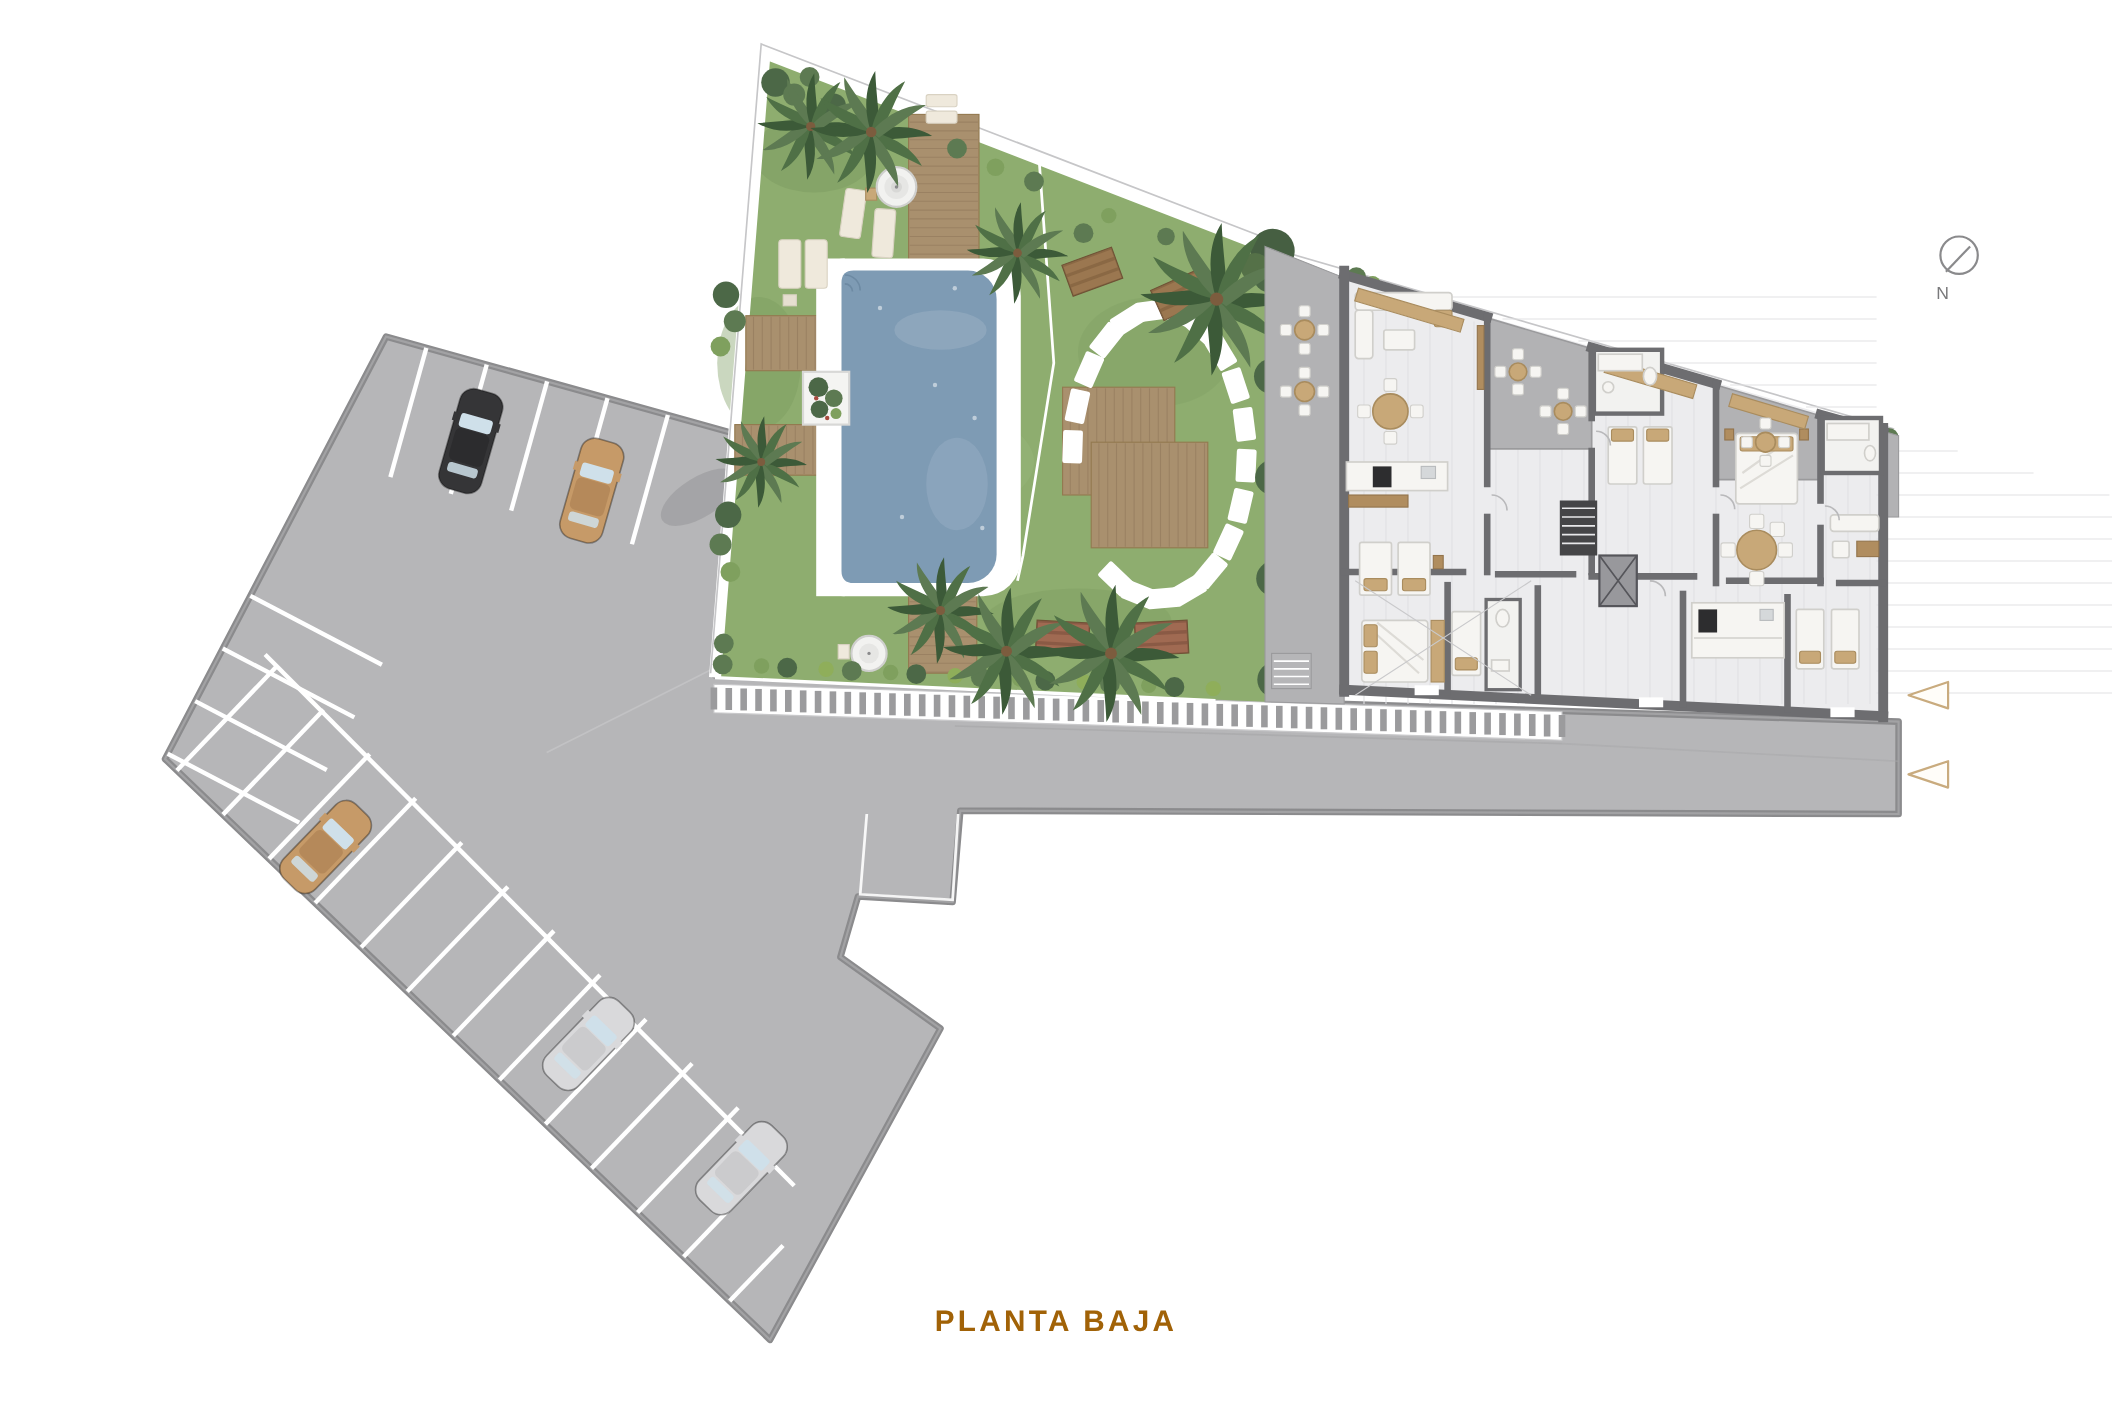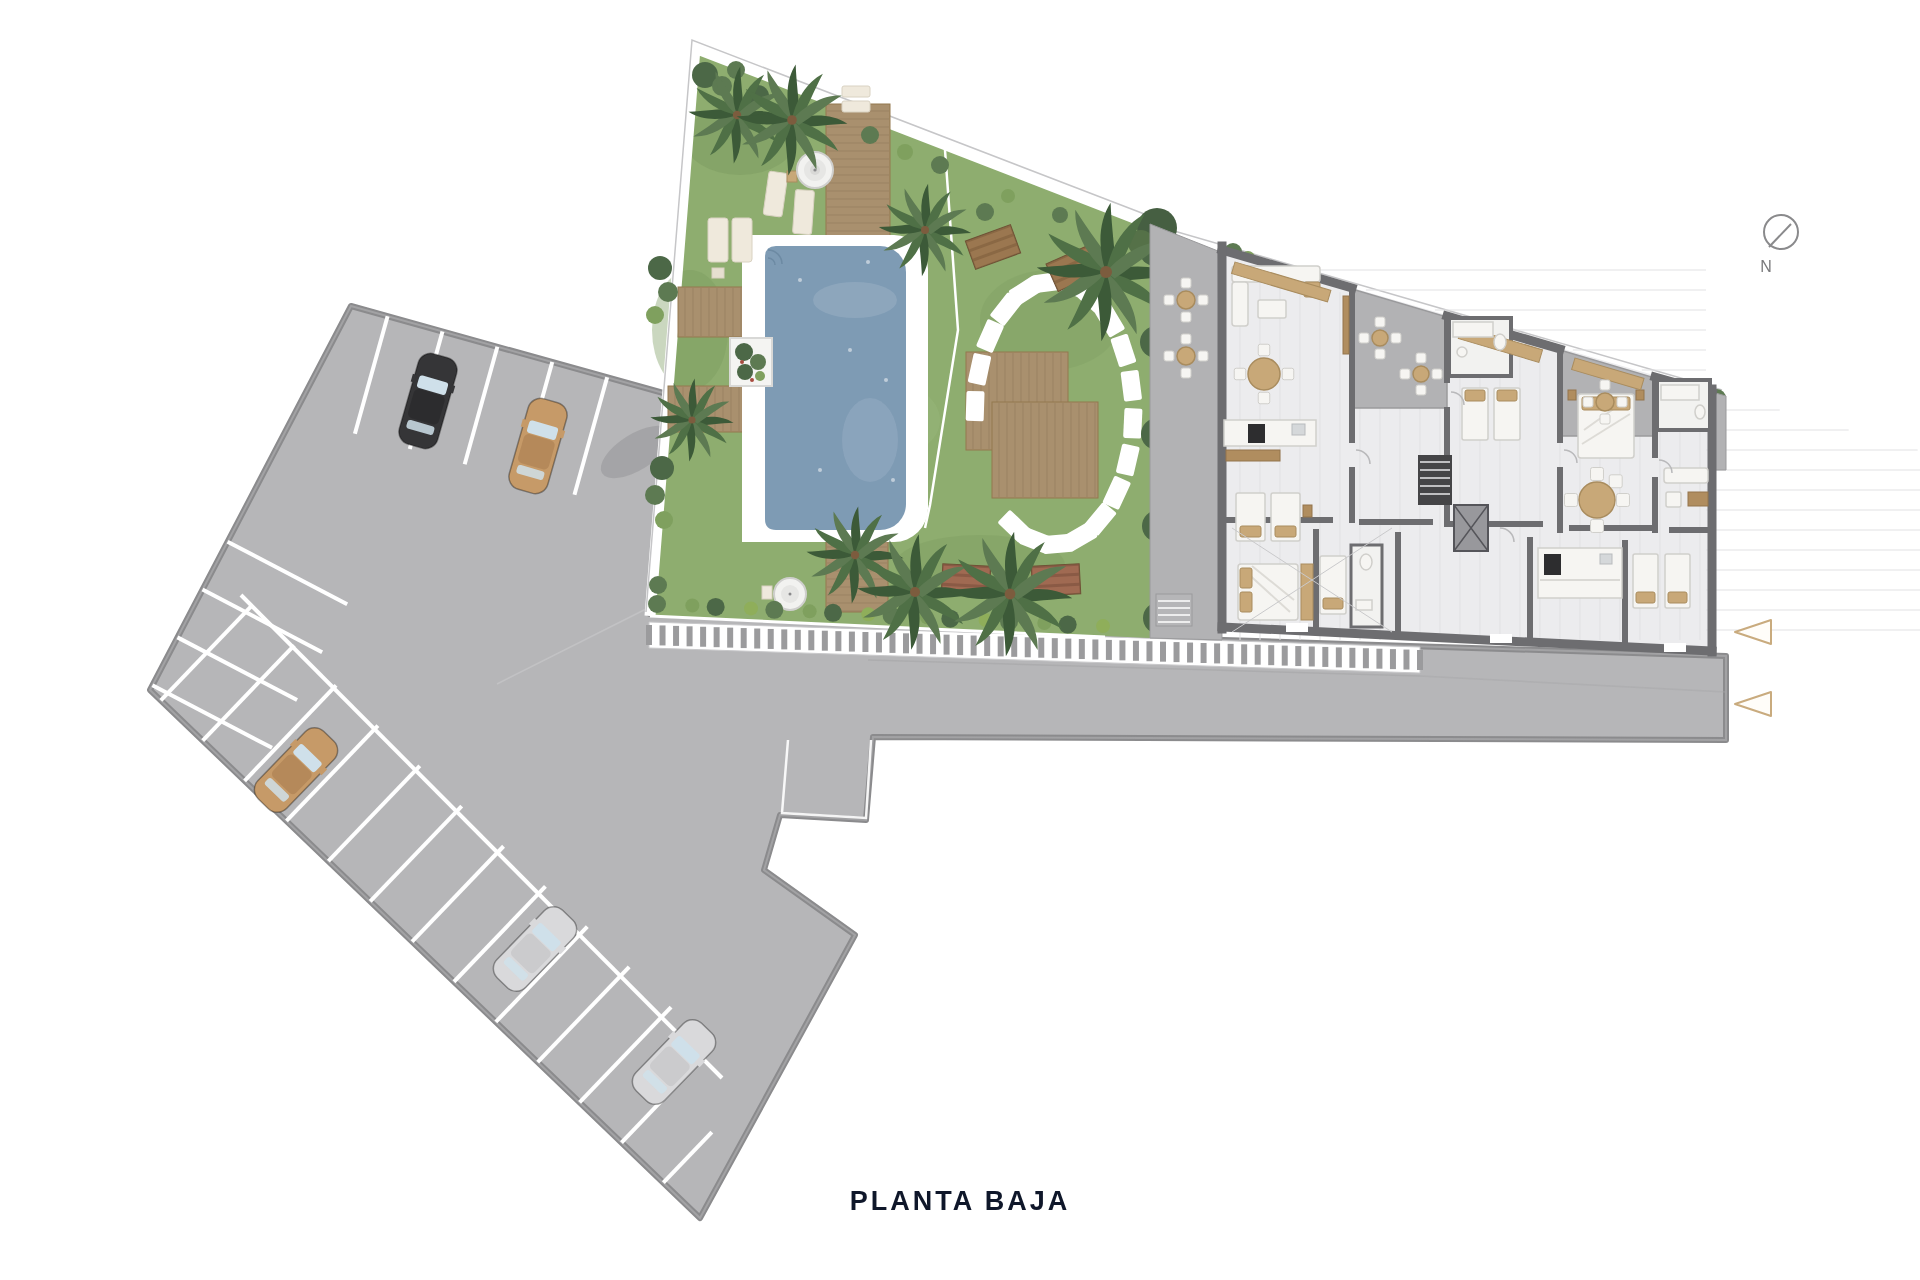--- a/index.html
+++ b/index.html
@@ -1,20 +1,20 @@
 <!DOCTYPE html>
 <html><head>
 <meta charset="utf-8">
 <style>
   html,body{margin:0;padding:0;background:#ffffff;}
   .stage{position:relative;width:1920px;height:1280px;background:#ffffff;overflow:hidden;
          font-family:"Liberation Sans",sans-serif;}
   .stage svg{position:absolute;left:0;top:0;}
   .plan-title{position:absolute;left:50%;top:1186px;transform:translateX(-50%);
-    font-size:27px;font-weight:bold;letter-spacing:3px;color:#0f172a;white-space:nowrap;}
+    font-size:27px;font-weight:bold;letter-spacing:3px;color:#a16207;white-space:nowrap;}
   .pline{stroke:#ffffff;stroke-width:4;stroke-linecap:butt;}
   .wall9{stroke:#6d6d70;stroke-width:9;stroke-linecap:square;}
   .wall6{stroke:#6d6d70;stroke-width:6;stroke-linecap:square;}
   .furn{fill:#f6f5f2;stroke:#d0cfcb;stroke-width:1.5;}
   .tanf{fill:#c8a878;stroke:#a98c5e;stroke-width:1;}
   .woodf{fill:#b08d5f;stroke:#93744c;stroke-width:1;}
   .doorarc{stroke:#b9b9bb;stroke-width:1.5;fill:none;}
   .faint{stroke:#a8a8aa;stroke-width:1.5;fill:none;}
 </style>
 </head>

